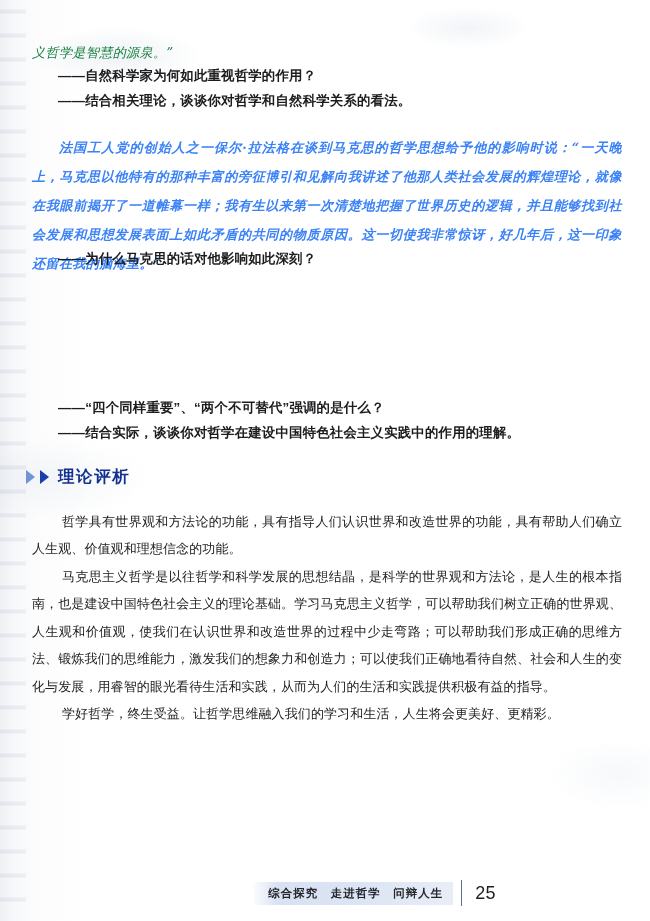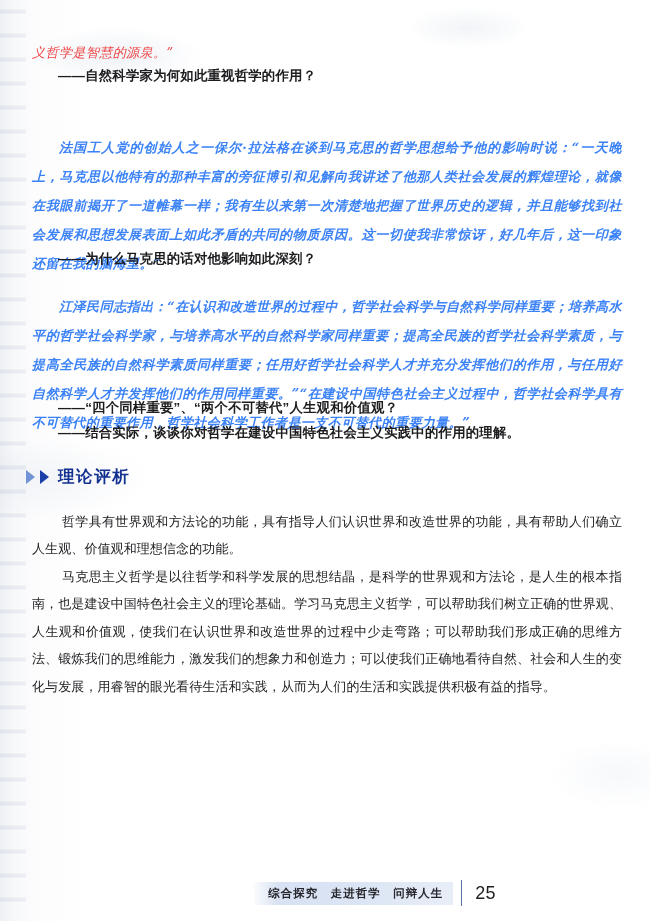--- a/index.html
+++ b/index.html
@@ -80,21 +80,21 @@
   }
   .material.indent {
     text-indent: 27px;
   }
 
   
   .top-fragment {
     font-family: "DejaVu Serif", "Liberation Serif", serif;
     font-size: 13.1px;
     line-height: 25px;
-    color: #ef4444;
+    color: #15803d;
     letter-spacing: 0.35px;
     font-style: italic;
     font-weight: 500;
   }
 
   
   .qline {
     font-family: "Liberation Sans", "DejaVu Sans", sans-serif;
     font-size: 13.4px;
     line-height: 24.6px;
@@ -190,36 +190,37 @@
 
 <div class="page"></div>
 <div class="scan-noise"></div>
 <div class="edge-streaks"></div>
 
 <div class="content">
 
   <div class="block top-fragment" style="top:40px;">义哲学是智慧的源泉。”</div>
 
   <div class="block qline" style="top:64px;">——自然科学家为何如此重视哲学的作用？</div>
+  <div class="block qline" style="top:89px;">——结合相关理论，谈谈你对哲学和自然科学关系的看法。</div>
 
   <div class="block material indent" style="top:133px;">法国工人党的创始人之一保尔·拉法格在谈到马克思的哲学思想给予他的影响时说：“一天晚上，马克思以他特有的那种丰富的旁征博引和见解向我讲述了他那人类社会发展的辉煌理论，就像在我眼前揭开了一道帷幕一样；我有生以来第一次清楚地把握了世界历史的逻辑，并且能够找到社会发展和思想发展表面上如此矛盾的共同的物质原因。这一切使我非常惊讶，好几年后，这一印象还留在我的脑海里。”</div>
   <div class="block qline" style="top:247px;">——为什么马克思的话对他影响如此深刻？</div>
 
-  <div class="block material indent" style="top:292px;">江泽民同志指出：“在认识和改造世界的过程中，哲学社会科学与自然科学同样重要；培养高水平的哲学社会科学家，与培养高水平的自然科学家同样重要；提高全民族的哲学社会科学素质，与提高全民族的自然科学素质同样重要；任用好哲学社会科学人才并充分发挥他们的作用，与任用好自然科学人才并发挥他们的作用同样重要。”“在建设中国特色社会主义过程中，哲学社会科学具有不可替代的重要作用，哲学社会科学工作者是一支不可替代的重要力量。”</div>
-  <div class="block qline" style="top:396px;">——“四个同样重要”、“两个不可替代”人生观和价值观？</div>
+  <div class="block qline" style="top:396px;">——“四个同样重要”、“两个不可替代”强调的是什么？</div>
   <div class="block qline" style="top:421px;">——结合实际，谈谈你对哲学在建设中国特色社会主义实践中的作用的理解。</div>
 
   <div class="block section-head" style="top:466px; left:26px;">
     <span class="tri tri-light"></span>
     <span class="tri tri-dark"></span>
     <span class="section-title">理论评析</span>
   </div>
 
   <div class="block body-text" style="top:508px;">哲学具有世界观和方法论的功能，具有指导人们认识世界和改造世界的功能，具有帮助人们确立人生观、价值观和理想信念的功能。</div>
   <div class="block body-text" style="top:563px;">马克思主义哲学是以往哲学和科学发展的思想结晶，是科学的世界观和方法论，是人生的根本指南，也是建设中国特色社会主义的理论基础。学习马克思主义哲学，可以帮助我们树立正确的世界观、人生观和价值观，使我们在认识世界和改造世界的过程中少走弯路；可以帮助我们形成正确的思维方法、锻炼我们的思维能力，激发我们的想象力和创造力；可以使我们正确地看待自然、社会和人生的变化与发展，用睿智的眼光看待生活和实践，从而为人们的生活和实践提供积极有益的指导。</div>
+  <div class="block body-text" style="top:700px;">学好哲学，终生受益。让哲学思维融入我们的学习和生活，人生将会更美好、更精彩。</div>
 
 </div>
 
 <div class="footer">
   <div class="footer-band">
     <span class="footer-label">综合探究　走进哲学　问辩人生</span>
   </div>
   <div class="footer-rule"></div>
   <span class="page-num">25</span>
 </div>

